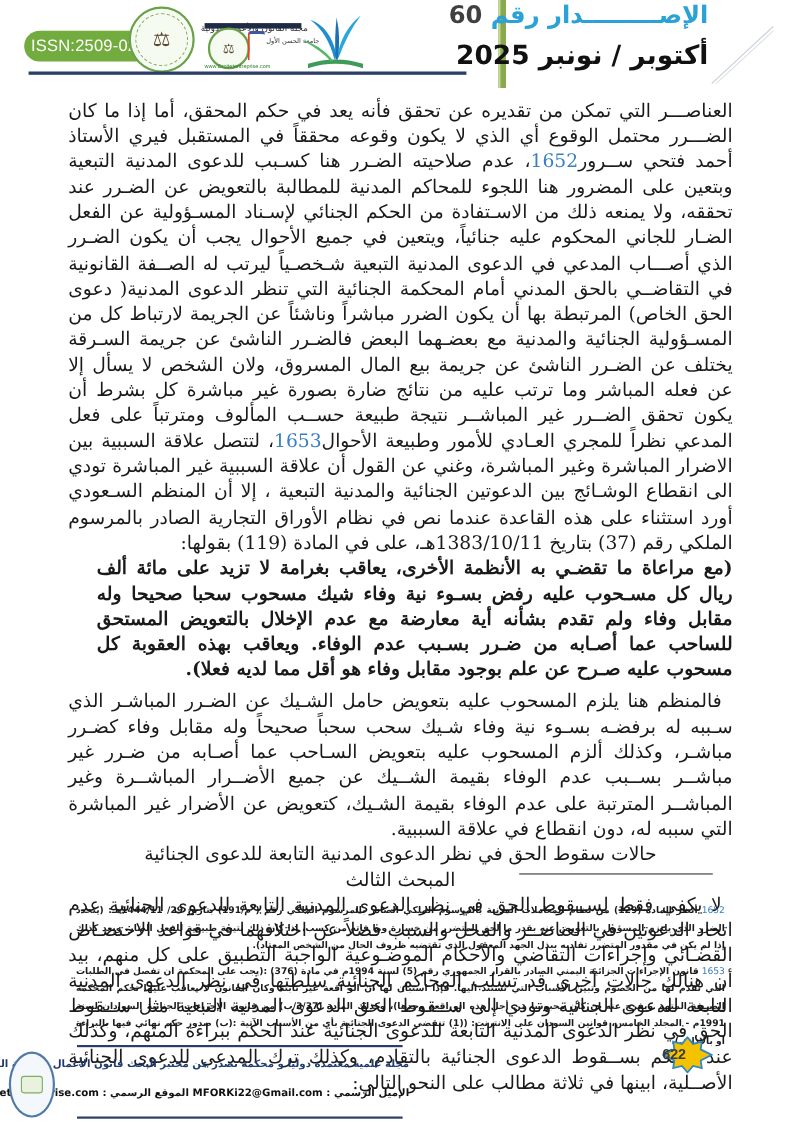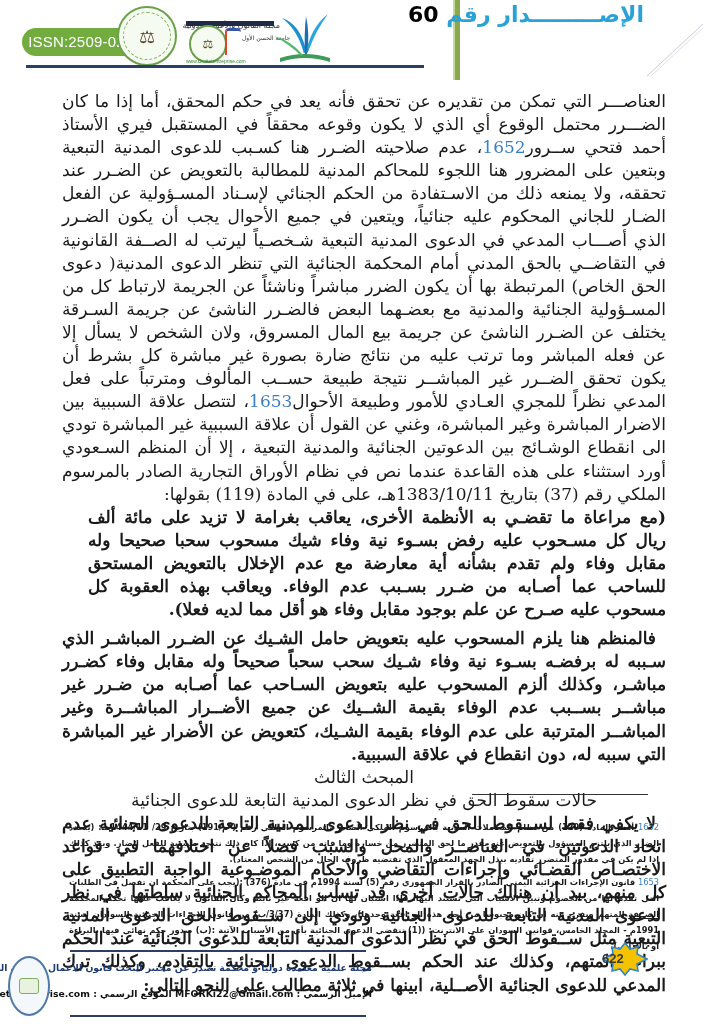--- a/index.html
+++ b/index.html
@@ -16,30 +16,30 @@
   .scales { font-size: 18px; color: #5a4530; font-family: "DejaVu Sans", sans-serif; }
   .seal.small .scales { font-size: 12px; }
   .journal-title { position: absolute; left: 185px; top: 21px; width: 95px; font-family: "DejaVu Sans", sans-serif; font-size: 8px; color: #333; direction: rtl; text-align: center; white-space: nowrap; }
   .journal-sub { position: absolute; left: 186px; top: 21px; width: 88px; height: 5px; background: #1f2a44; }
   .univ-mark { position: absolute; left: 225px; top: 28px; width: 14px; height: 24px; border-left: 2px solid #e0452b; border-top: 3px solid #3b57a6; border-radius: 4px 4px 0 0; }
   .univ-name { position: absolute; left: 242px; top: 34px; font-size: 6px; color: #333; direction: rtl; white-space: nowrap; }
   .site-small { position: absolute; left: 186px; top: 58px; font-size: 5px; color: #2f7d2f; font-family: "Liberation Sans", sans-serif; }
   .book-logo { position: absolute; left: 270px; top: 10px; width: 70px; height: 56px; }
   .vsep { position: absolute; left: 453px; top: 0; width: 5px; height: 80px; background: #8aa84c; border-left: 2px solid #c5d79a; }
   .issue-line { position: absolute; right: 80px; top: 2px; direction: rtl; font-family: "DejaVu Sans", sans-serif; font-weight: bold; font-size: 22px; color: #2aa2d8; white-space: nowrap; }
-  .issue-line .num { color: #000000; text-align: center; }
+  .issue-line .num { color: #404040; text-align: center; }
   .date-line { position: absolute; right: 80px; top: 36px; direction: rtl; font-family: "DejaVu Sans", sans-serif; font-weight: bold; font-size: 24px; color: #111; white-space: nowrap; }
   .page-fold { position: absolute; left: 645px; top: 22px; width: 60px; height: 56px; }
 
   
   .content { position: absolute; left: 62px; top: 90px; width: 604px; direction: rtl; text-align: justify; font-family: "DejaVu Serif", serif; font-size: 17px; line-height: 23.1px; color: #1a1a1a; }
   .content p { margin: 0; }
   .content .fn { color: #3a7fc1; }
   .content .bold { font-weight: bold; margin-left: 26px; }
-  .content .indent { text-indent: 10px; font-weight: bold; }
+  .content .indent { text-indent: 10px; }
   .content .center { text-align: center; }
   .gap { height: 6px; }
 
   .fn-rule { position: absolute; left: 472px; top: 794px; width: 176px; height: 1px; background: #333; }
   .footnotes { position: absolute; left: 62px; top: 812px; width: 604px; direction: rtl; text-align: justify; font-family: "DejaVu Sans", sans-serif; font-size: 8.3px; line-height: 16px; color: #1a1a1a; }
   .footnotes p { margin: 7px; }
   .footnotes .fn { color: #3a7fc1; }
   .footnotes .b { font-weight: bold; }
   .underline { text-decoration: underline; }
 
@@ -82,36 +82,37 @@
     <path d="M33 45 Q20 30 4 26 Q22 36 31 46 Z" fill="#52b86a"></path>
   </svg>
 
   <div class="header-rule"></div>
   <div class="vsep"></div>
 
   <div class="issue-line">
     <span>الإصـــــــــدار رقم</span>
     <span class="num">60</span>
   </div>
+  <div class="date-line">أكتوبر / نونبر 2025</div>
 
   <svg class="page-fold" viewBox="0 0 60 56">
     <line x1="2" y1="54" x2="58" y2="2" stroke="#c9cdd6" stroke-width="1"></line>
     <line x1="6" y1="54" x2="58" y2="6" stroke="#dde0e6" stroke-width="1"></line>
   </svg>
 </div>
 
 <div class="content">
   <p>
     <span>العناصـــر التي تمكن من تقديره عن تحقق فأنه يعد في حكم المحقق، أما إذا ما كان الضـــرر محتمل الوقوع  أي الذي لا يكون وقوعه محققاً في المستقبل فيري الأستاذ أحمد فتحي ســرور</span><span class="fn">1652</span><span>، عدم صلاحيته الضـرر هنا كسـبب للدعوى المدنية التبعية وبتعين على المضرور هنا اللجوء للمحاكم المدنية للمطالبة بالتعويض عن الضـرر عند تحققه، ولا يمنعه ذلك من الاسـتفادة من الحكم الجنائي لإسـناد المسـؤولية عن الفعل الضـار للجاني المحكوم عليه جنائياً،  ويتعين في جميع الأحوال يجب أن يكون الضـرر الذي أصـــاب المدعي في الدعوى المدنية التبعية شـخصـياً ليرتب له الصــفة القانونية في التقاضــي بالحق المدني أمام المحكمة الجنائية التي تنظر الدعوى المدنية( دعوى الحق الخاص) المرتبطة بها أن يكون الضرر مباشراً وناشئاً عن الجريمة لارتباط كل من المسـؤولية الجنائية والمدنية مع بعضـهما البعض فالضـرر الناشئ عن جريمة السـرقة يختلف عن الضـرر الناشئ عن جريمة بيع المال المسروق، ولان الشخص لا يسأل إلا عن فعله المباشر وما ترتب عليه من نتائج ضارة بصورة غير مباشرة كل بشرط أن يكون تحقق الضــرر غير المباشــر نتيجة طبيعة حســب المألوف ومترتباً على فعل المدعي نظراً للمجري العـادي للأمور وطبيعة الأحوال</span><span class="fn">1653</span><span>، لتتصل علاقة السببية بين الاضرار المباشرة وغير المباشرة، وغني عن القول أن علاقة السببية غير المباشرة تودي الى انقطاع الوشـائج بين الدعوتين الجنائية والمدنية التبعية ، إلا أن المنظم السـعودي أورد استثناء على هذه القاعدة عندما نص في نظام الأوراق التجارية الصادر بالمرسوم الملكي رقم (37) بتاريخ 1383/10/11هـ، على في المادة (119) بقولها:</span>
   </p>
   <p class="bold">(مع مراعاة ما تقضـي به الأنظمة الأخرى، يعاقب بغرامة لا تزيد على مائة ألف ريال كل مسـحوب عليه رفض بسـوء نية وفاء شيك مسحوب سحبا صحيحا وله مقابل وفاء ولم تقدم بشأنه أية معارضة مع عدم الإخلال بالتعويض المستحق للساحب عما أصـابه من ضـرر بسـبب عدم الوفاء. ويعاقب بهذه العقوبة كل مسحوب عليه صـرح عن علم بوجود مقابل وفاء هو أقل مما لديه فعلا).</p>
   <div class="gap"></div>
   <p class="indent">فالمنظم هنا يلزم المسحوب عليه بتعويض حامل الشـيك عن الضـرر المباشـر الذي سـببه له برفضـه بسـوء نية وفاء شـيك سحب سحباً صحيحاً وله مقابل وفاء كضـرر مباشـر، وكذلك ألزم المسحوب عليه بتعويض السـاحب عما أصـابه من ضـرر غير مباشــر بســبب عدم الوفاء بقيمة الشــيك عن جميع الأضــرار المباشــرة وغير المباشــر المترتبة على عدم الوفاء بقيمة الشـيك، كتعويض عن الأضرار غير المباشرة التي سببه له، دون انقطاع في علاقة السببية.</p>
+  <p class="center">حالات سقوط الحق في نظر الدعوى المدنية التابعة للدعوى الجنائية</p>
   <p class="center">المبحث الثالث</p>
-  <p class="center">حالات سقوط الحق في نظر الدعوى المدنية التابعة للدعوى الجنائية</p>
   <p class="indent">لا يكفي فقط لســقوط الحق في نظر الدعوى المدنية التابعة للدعوى الجنائية عدم اتحاد الدعوتين في العناصــر والمحل والسبب فضلاً عن اختلافهما في قواعد الاختصـاص القضـائي وإجراءات التقاضي والأحكام الموضـوعية الواجبة التطبيق على كل منهم، بيد أن هنالك حالات أخري قد تسلب المحاكم الجنائية سلطتها في نظر الدعوى المدنية التابعة للدعوى الجنائية وتودي إلى ســقوط الحق الدعوى المدنية التبعية مثل ســقوط الحق في نظر الدعوى المدنية التابعة للدعوى الجنائية عند الحكم ببراءة المتهم، وكذلك عند الحكم بســقوط الدعوى الجنائية بالتقادم، وكذلك ترك المدعي للدعوى الجنائية الأصــلية، ابينها في ثلاثة مطالب على النحو التالي:</p>
 </div>
 
 <div class="fn-rule"></div>
 <div class="footnotes">
   <p>
     <span class="fn">1652</span>
     <span class="b">أنظر المادة (129) من نظام المعاملات المدنية بالمرسوم الملكي الصادر بالمرسوم الملكي رقم ( م/191) بتاريخ 29/ 1444/11هـ: (يتحدد الضرر الذي يلتزم المسؤول بالتعويض عنه بقدر ما لحق المتضرر من خسارة وما فاته من كسب، إذا كان ذلك نتيجة طبيعية للفعل الضار. ويعد كذلك إذا لم يكن في مقدور المتضرر تفاديه ببذل الجهد المعقول الذي تقتضيه ظروف الحال من الشخص المعتاد).</span>
   </p>
   <p>

